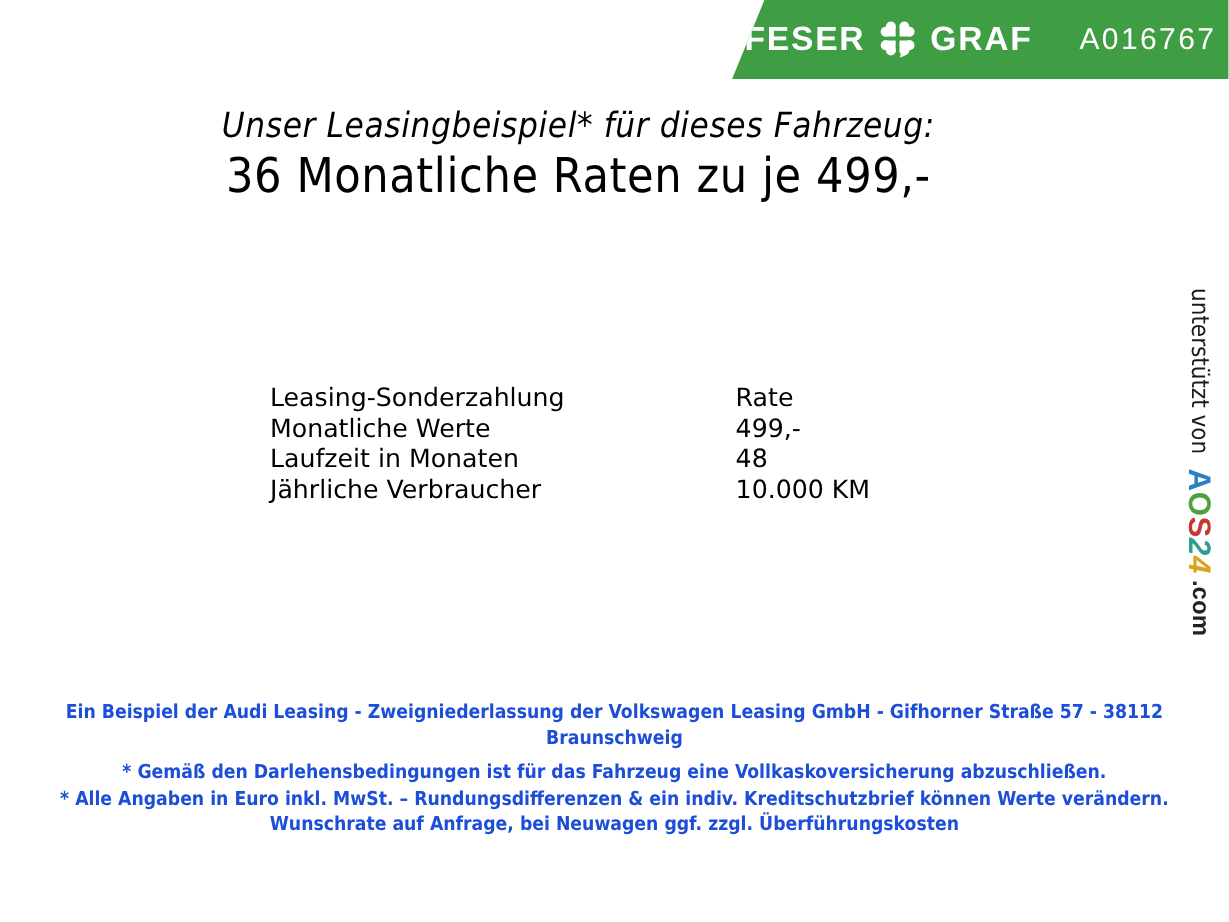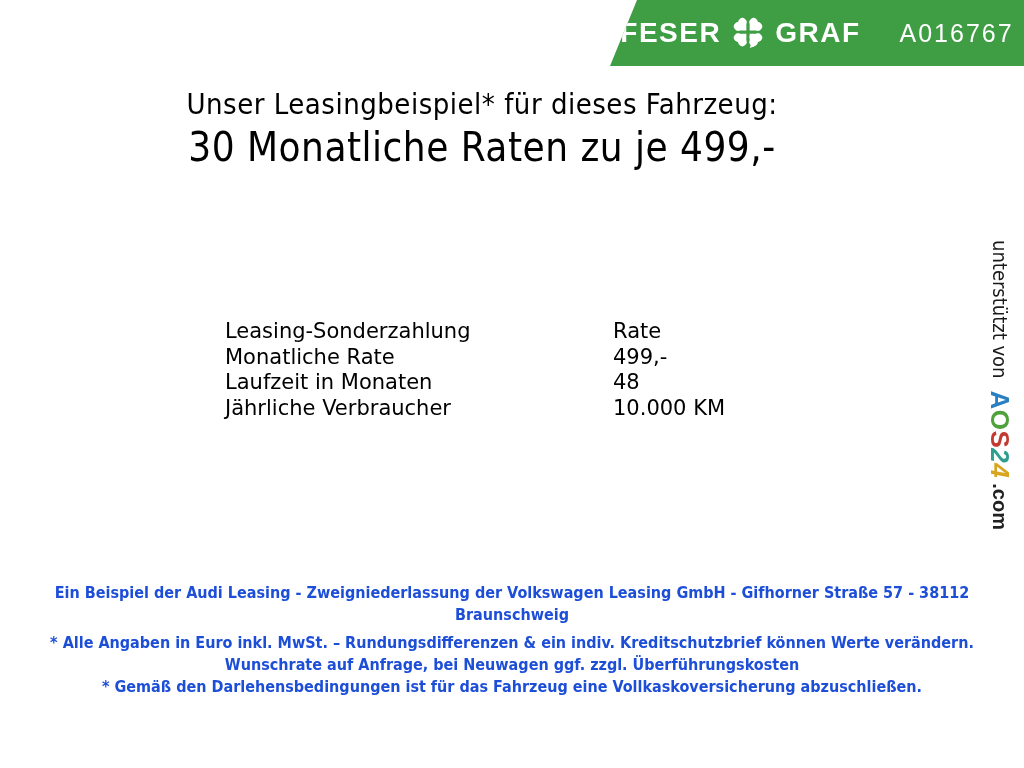--- a/index.html
+++ b/index.html
@@ -52,20 +52,21 @@
     left: 0;
     width: 964px;
     text-align: center;
   }
   .headline h1 {
     font-size: 29px;
     font-weight: 400;
     font-stretch: condensed;
     letter-spacing: 0.5px;
     line-height: 1.25;
+    font-style: italic;
   }
   .headline h2 {
     font-size: 40px;
     font-weight: 400;
     font-stretch: condensed;
     letter-spacing: 0.5px;
     line-height: 1.15;
     margin-top: 2px;
   }
 
@@ -164,41 +165,41 @@
         </g>
         <path d="M0.8,3.2 C2.4,5.8 2.6,8.4 1.2,11.2 L4.2,10.2 C4.4,7.4 3.8,5.0 2.6,2.6 Z"></path>
       </g>
     </svg>
     <span class="brand-word">GRAF</span>
     <span class="listing-id">A016767</span>
   </div>
 
   <div class="headline">
     <h1>Unser Leasingbeispiel* für dieses Fahrzeug:</h1>
-    <h2>30 Monatliche Raten zu je 499,-</h2>
+    <h2>36 Monatliche Raten zu je 499,-</h2>
   </div>
 
   <div class="lease-table">
     <span>Leasing-Sonderzahlung</span>
     <span>Rate</span>
-    <span>Monatliche Rate</span>
+    <span>Monatliche Werte</span>
     <span>499,-</span>
     <span>Laufzeit in Monaten</span>
     <span>48</span>
     <span>Jährliche Verbraucher</span>
     <span>10.000 KM</span>
   </div>
 
   <div class="support-badge">
     <span class="support-prefix">unterstützt von</span>
     <span class="aos-logo">
       <span class="letter" style="color: rgb(42, 127, 193);">A</span><span class="letter" style="color: rgb(78, 161, 59);">O</span><span class="letter" style="color: rgb(194, 58, 49);">S</span><span class="letter digit" style="color: rgb(47, 158, 142);">2</span><span class="letter digit" style="color: rgb(217, 165, 31);">4</span>
     </span>
     <span class="logo-suffix">.com</span>
   </div>
 
   <div class="disclaimer">
     <p>Ein Beispiel der Audi Leasing - Zweigniederlassung der Volkswagen Leasing GmbH - Gifhorner Straße 57 - 38112 Braunschweig</p>
+    <p>* Gemäß den Darlehensbedingungen ist für das Fahrzeug eine Vollkaskoversicherung abzuschließen.</p>
     <p>* Alle Angaben in Euro inkl. MwSt. – Rundungsdifferenzen &amp; ein indiv. Kreditschutzbrief können Werte verändern. Wunschrate auf Anfrage, bei Neuwagen ggf. zzgl. Überführungskosten</p>
-    <p>* Gemäß den Darlehensbedingungen ist für das Fahrzeug eine Vollkaskoversicherung abzuschließen.</p>
   </div>
 
 </div>
 
 </body></html>

